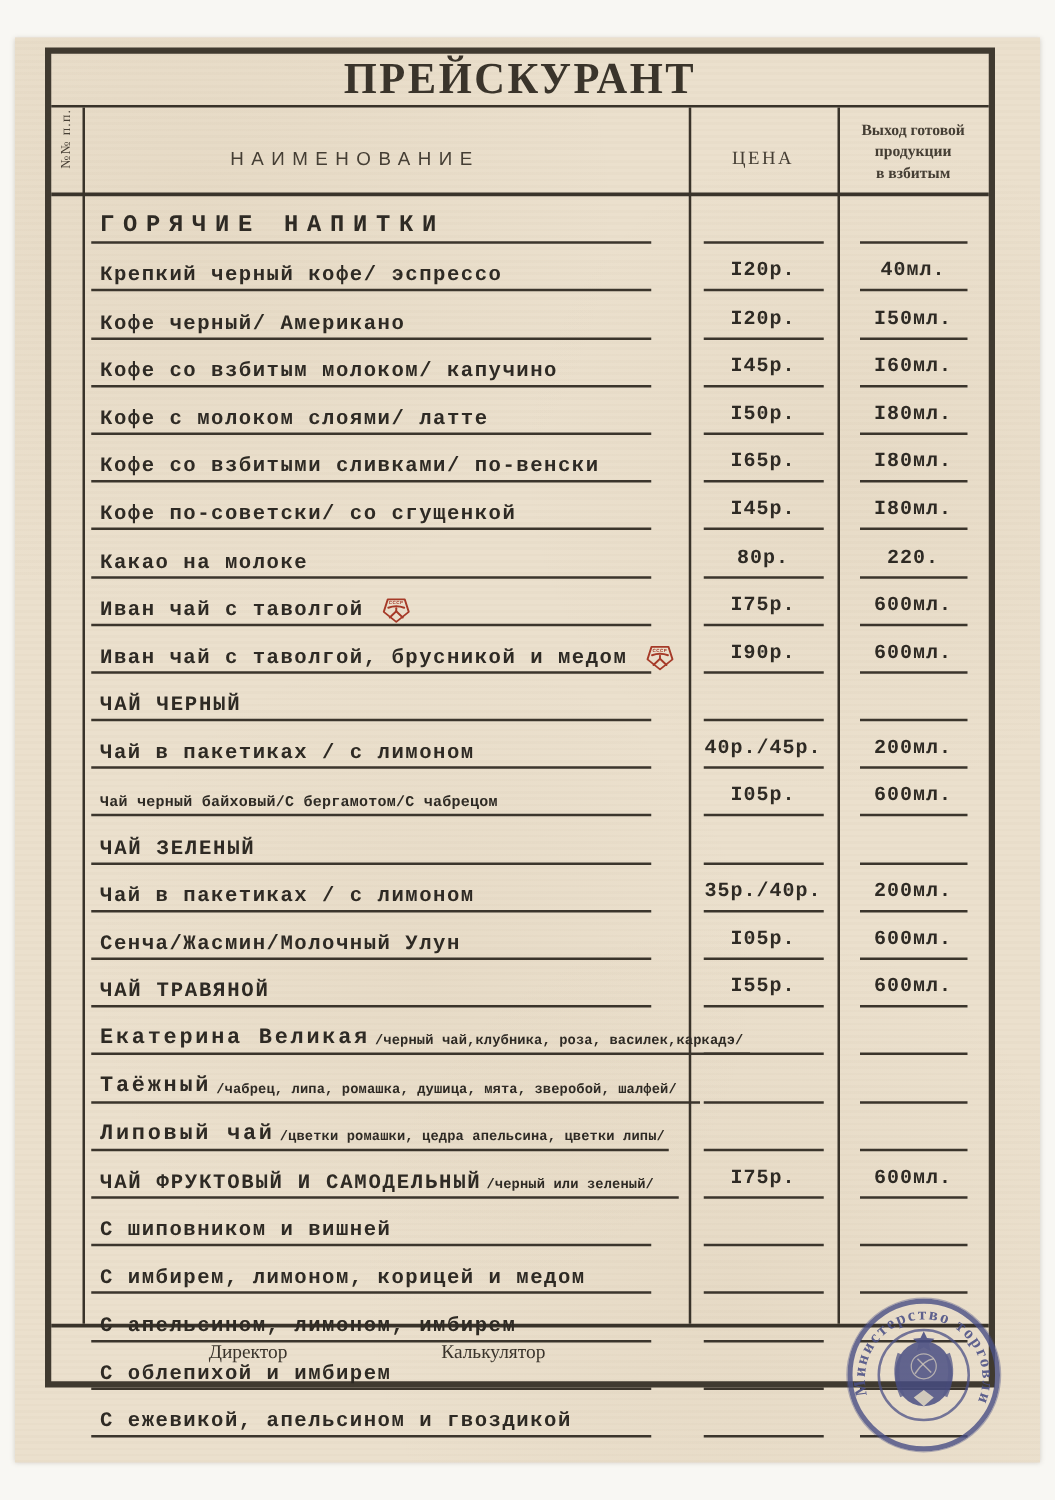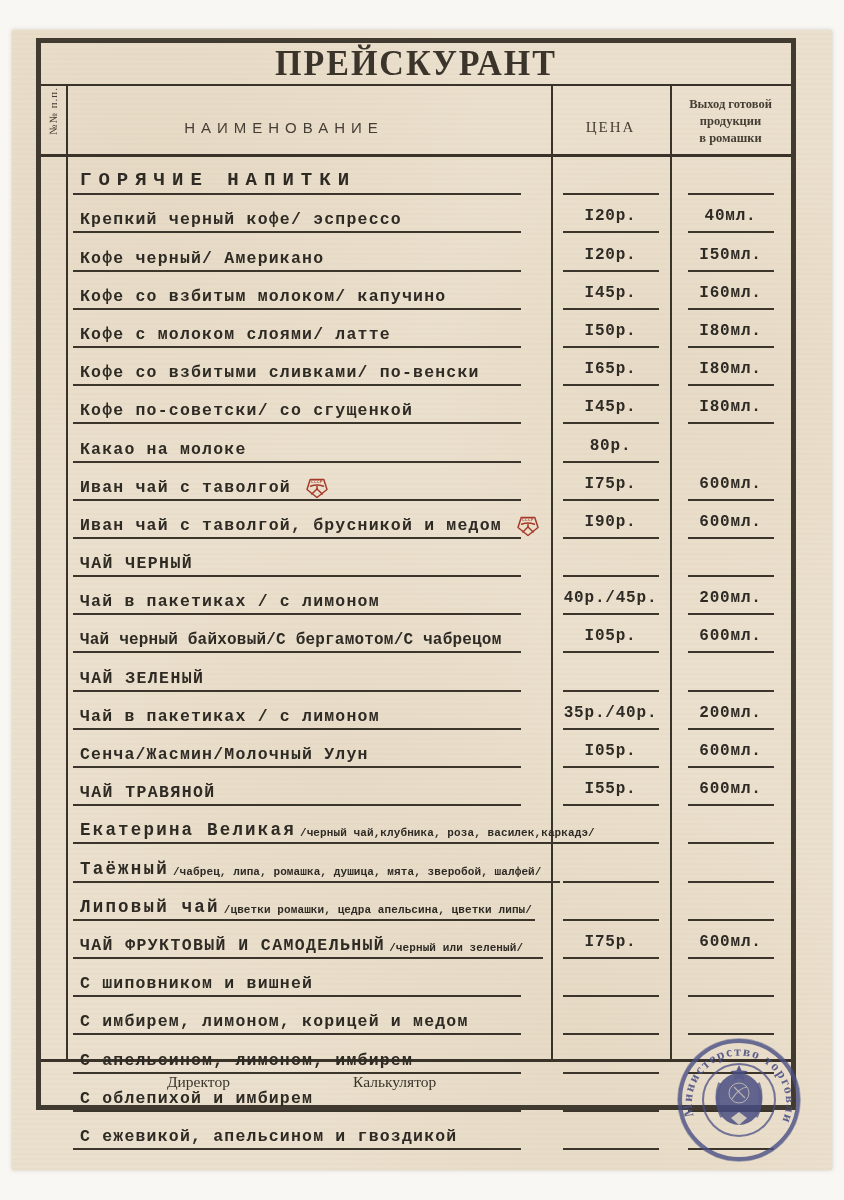--- a/index.html
+++ b/index.html
@@ -73,21 +73,21 @@
   .cell{position:relative;}
   .name-cell{display:flex;align-items:flex-end;padding:0 0 4px 14px;white-space:nowrap;overflow:visible;z-index:3;}
   .pc,.oc{display:flex;align-items:flex-end;justify-content:center;padding-bottom:8px;}
   .rule{position:absolute;bottom:0;height:2px;background:#3b352c;z-index:2;}
   .name-cell .rule{left:7px;}
   .pc .rule{left:50%;transform:translateX(-50%);width:96px;}
   .oc .rule{left:50%;transform:translateX(-50%);width:86px;}
 
   .tw{font-family:"Liberation Mono","DejaVu Sans Mono",monospace;font-weight:bold;color:#2e2a24;}
   .row.item        .nm{font-size:16.5px;letter-spacing:1.2px;}
-  .row.item-tight  .nm{font-size:16px;letter-spacing:0.2px;}
+  .row.item-tight  .nm{font-size:12px;letter-spacing:0.2px;}
   .row.section     .nm{font-size:16.5px;letter-spacing:1.4px;}
   .row.section-large .nm{font-size:19px;letter-spacing:7px;}
   .row.named       .nm{font-size:17.5px;letter-spacing:2.2px;}
   .sub{font-size:11px;letter-spacing:0.1px;margin-left:4px;padding-bottom:1px;}
   .val{font-size:16px;letter-spacing:0.8px;}
 
   .qmark{display:inline-block;margin-left:14px;margin-bottom:-2px;}
 
   
   .footer-label{
@@ -112,21 +112,21 @@
 
     <div class="title">ПРЕЙСКУРАНТ</div>
     <div class="hline l-title"></div>
 
     <div class="num-head">№№ п.п.</div>
     <div class="name-head">НАИМЕНОВАНИЕ</div>
     <div class="price-head">ЦЕНА</div>
     <div class="out-head">
       <div>Выход готовой</div>
       <div>продукции</div>
-      <div>в ромашки</div>
+      <div>в взбитым</div>
     </div>
 
     <div class="hline l-head"></div>
 
     <div class="vline v-num"></div>
     <div class="vline v-price"></div>
     <div class="vline v-out"></div>
 
     <div class="tbody">
         <div class="row section-large">
@@ -234,20 +234,24 @@
         </div>
         <div class="row item">
           <div class="cell"></div>
           <div class="cell name-cell">
             <span class="tw nm">Какао на молоке</span>
             <div class="rule" style="width: 448px;"></div>
           </div>
           <div class="cell pc">
             <div class="rule"></div>
             <span class="tw val">80р.</span>
+          </div>
+          <div class="cell oc">
+            <div class="rule"></div>
+            <span class="tw val">220.</span>
           </div>
         </div>
         <div class="row item">
           <div class="cell"></div>
           <div class="cell name-cell">
             <span class="tw nm">Иван чай с таволгой</span>
             <svg width="24" height="22" viewBox="0 0 24 22" style="display: inline-block;" xmlns="http://www.w3.org/2000/svg" class="qmark">
   <g fill="none" stroke="#a63a28" stroke-width="1.5" stroke-linejoin="round" stroke-linecap="round">
     <path d="M12,20.5 L2,12.5 L5.2,2.5 L18.8,2.5 L22,12.5 Z"></path>
     <path d="M5.6,9.2 Q12,6.8 18.4,9.2"></path>

